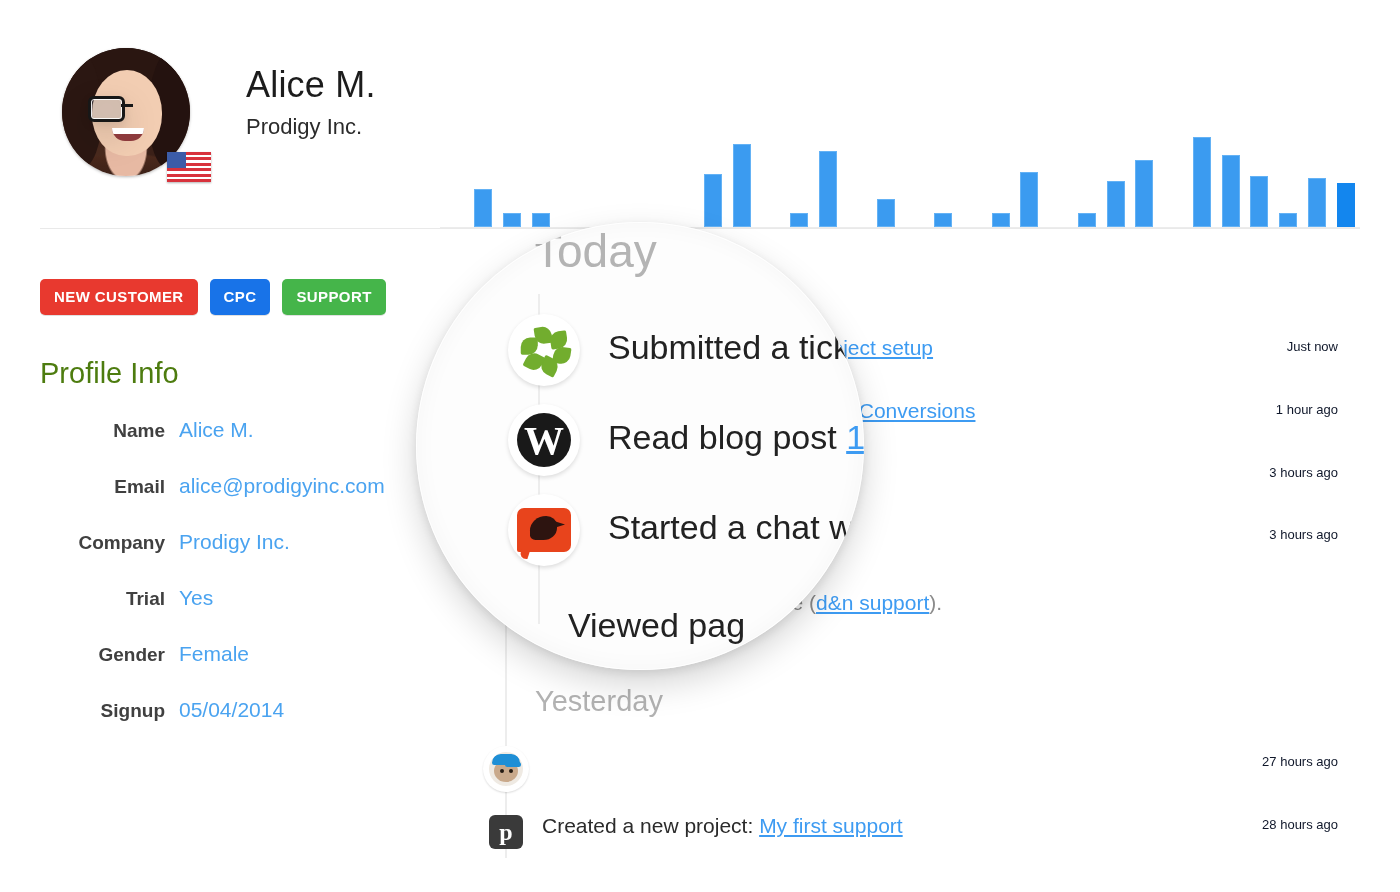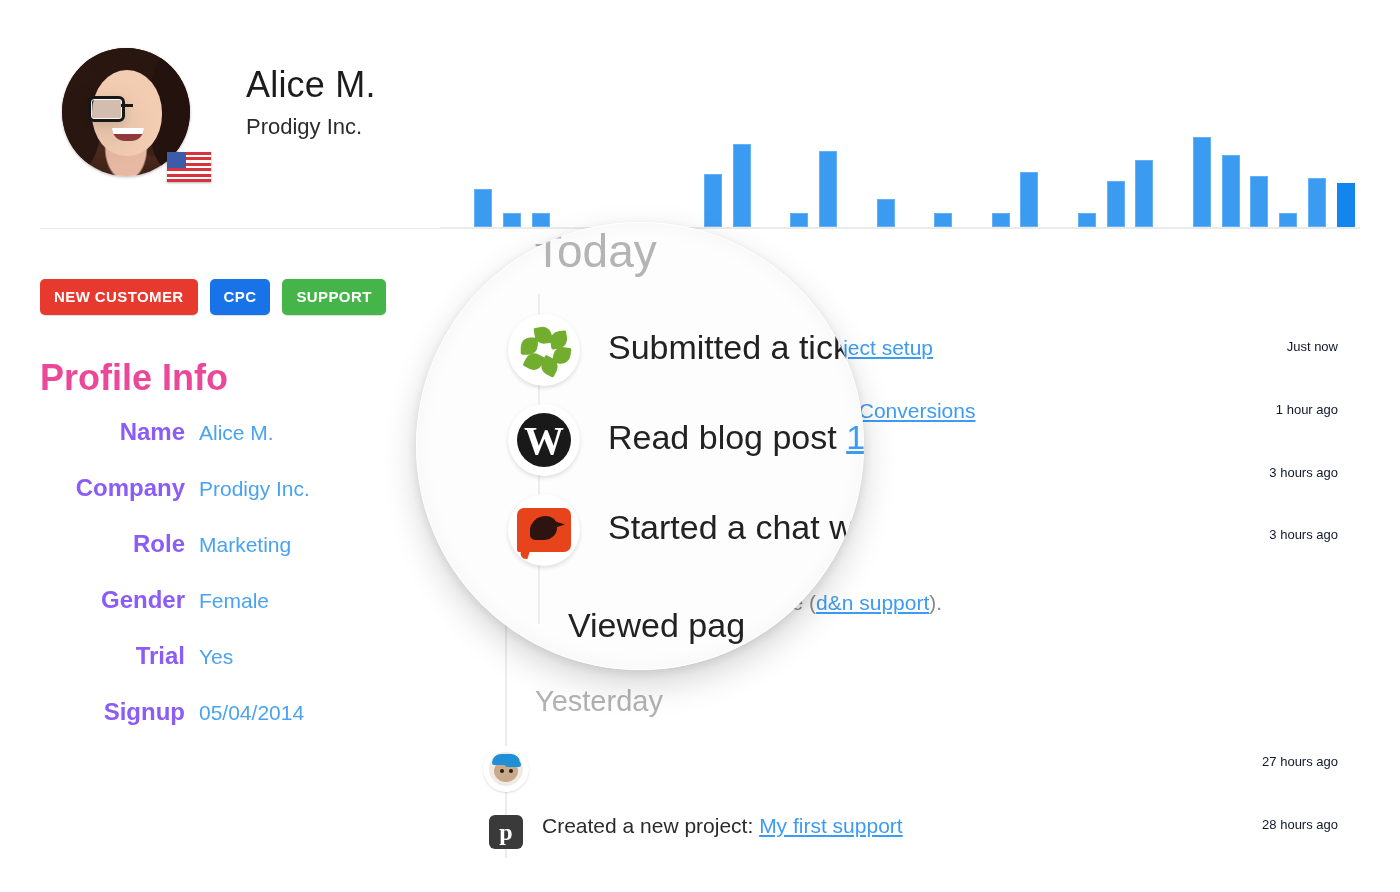--- a/index.html
+++ b/index.html
@@ -64,24 +64,24 @@
   .tag{
     height:36px;line-height:36px;padding:0 14px;border-radius:5px;
     color:#fff;font-size:15px;font-weight:bold;letter-spacing:.4px;
     box-shadow:0 1px 0 rgba(0,0,0,.12);
   }
   .tag.red{background:#e8392f;}
   .tag.blue{background:#1873e8;}
   .tag.green{background:#45b54a;}
 
   
-  .profile-title{position:absolute;left:40px;top:357px;font-size:36px;color:#ec4899;font-weight:bold;}
+  .profile-title{position:absolute;left:40px;top:357px;font-size:29px;color:#4d7c0f;font-weight:normal;}
   .pi-list{position:absolute;left:0;top:418px;width:430px;}
   .pi-row{display:flex;align-items:baseline;height:56px;}
-  .pi-label{width:165px;text-align:right;padding-right:14px;font-size:24px;font-weight:bold;color:#8b5cf6;margin-left:20px;}
+  .pi-label{width:165px;text-align:right;padding-right:14px;font-size:19px;font-weight:bold;color:#404040;}
   .pi-value{font-size:21px;color:#4aa3f0;}
 
   
   .feed{position:absolute;left:470px;top:228px;width:890px;height:664px;}
   .tl-line{position:absolute;left:35px;top:40px;width:2px;height:590px;background:#ededed;}
   .day{position:absolute;font-size:29px;color:#b2b2b2;font-weight:normal;}
   .day.today{left:65px;top:10px;}
   .day.yesterday{left:65px;top:457px;}
 
   .row{position:absolute;left:0;width:890px;height:46px;}
@@ -204,34 +204,34 @@
       <div class="tag green">SUPPORT</div>
     </div>
 
   <div class="profile-title">Profile Info</div>
   <div class="pi-list" id="pi-list">
       <div class="pi-row">
         <div class="pi-label">Name</div>
         <div class="pi-value">Alice M.</div>
       </div>
       <div class="pi-row">
+        <div class="pi-label">Email</div>
+        <div class="pi-value">alice@prodigyinc.com</div>
+      </div>
+      <div class="pi-row">
         <div class="pi-label">Company</div>
         <div class="pi-value">Prodigy Inc.</div>
       </div>
       <div class="pi-row">
-        <div class="pi-label">Role</div>
-        <div class="pi-value">Marketing</div>
+        <div class="pi-label">Trial</div>
+        <div class="pi-value">Yes</div>
       </div>
       <div class="pi-row">
         <div class="pi-label">Gender</div>
         <div class="pi-value">Female</div>
-      </div>
-      <div class="pi-row">
-        <div class="pi-label">Trial</div>
-        <div class="pi-value">Yes</div>
       </div>
       <div class="pi-row">
         <div class="pi-label">Signup</div>
         <div class="pi-value">05/04/2014</div>
       </div>
     </div>
 
   <div class="feed">
     <div class="tl-line"></div>
     <div class="day today">Today</div>

